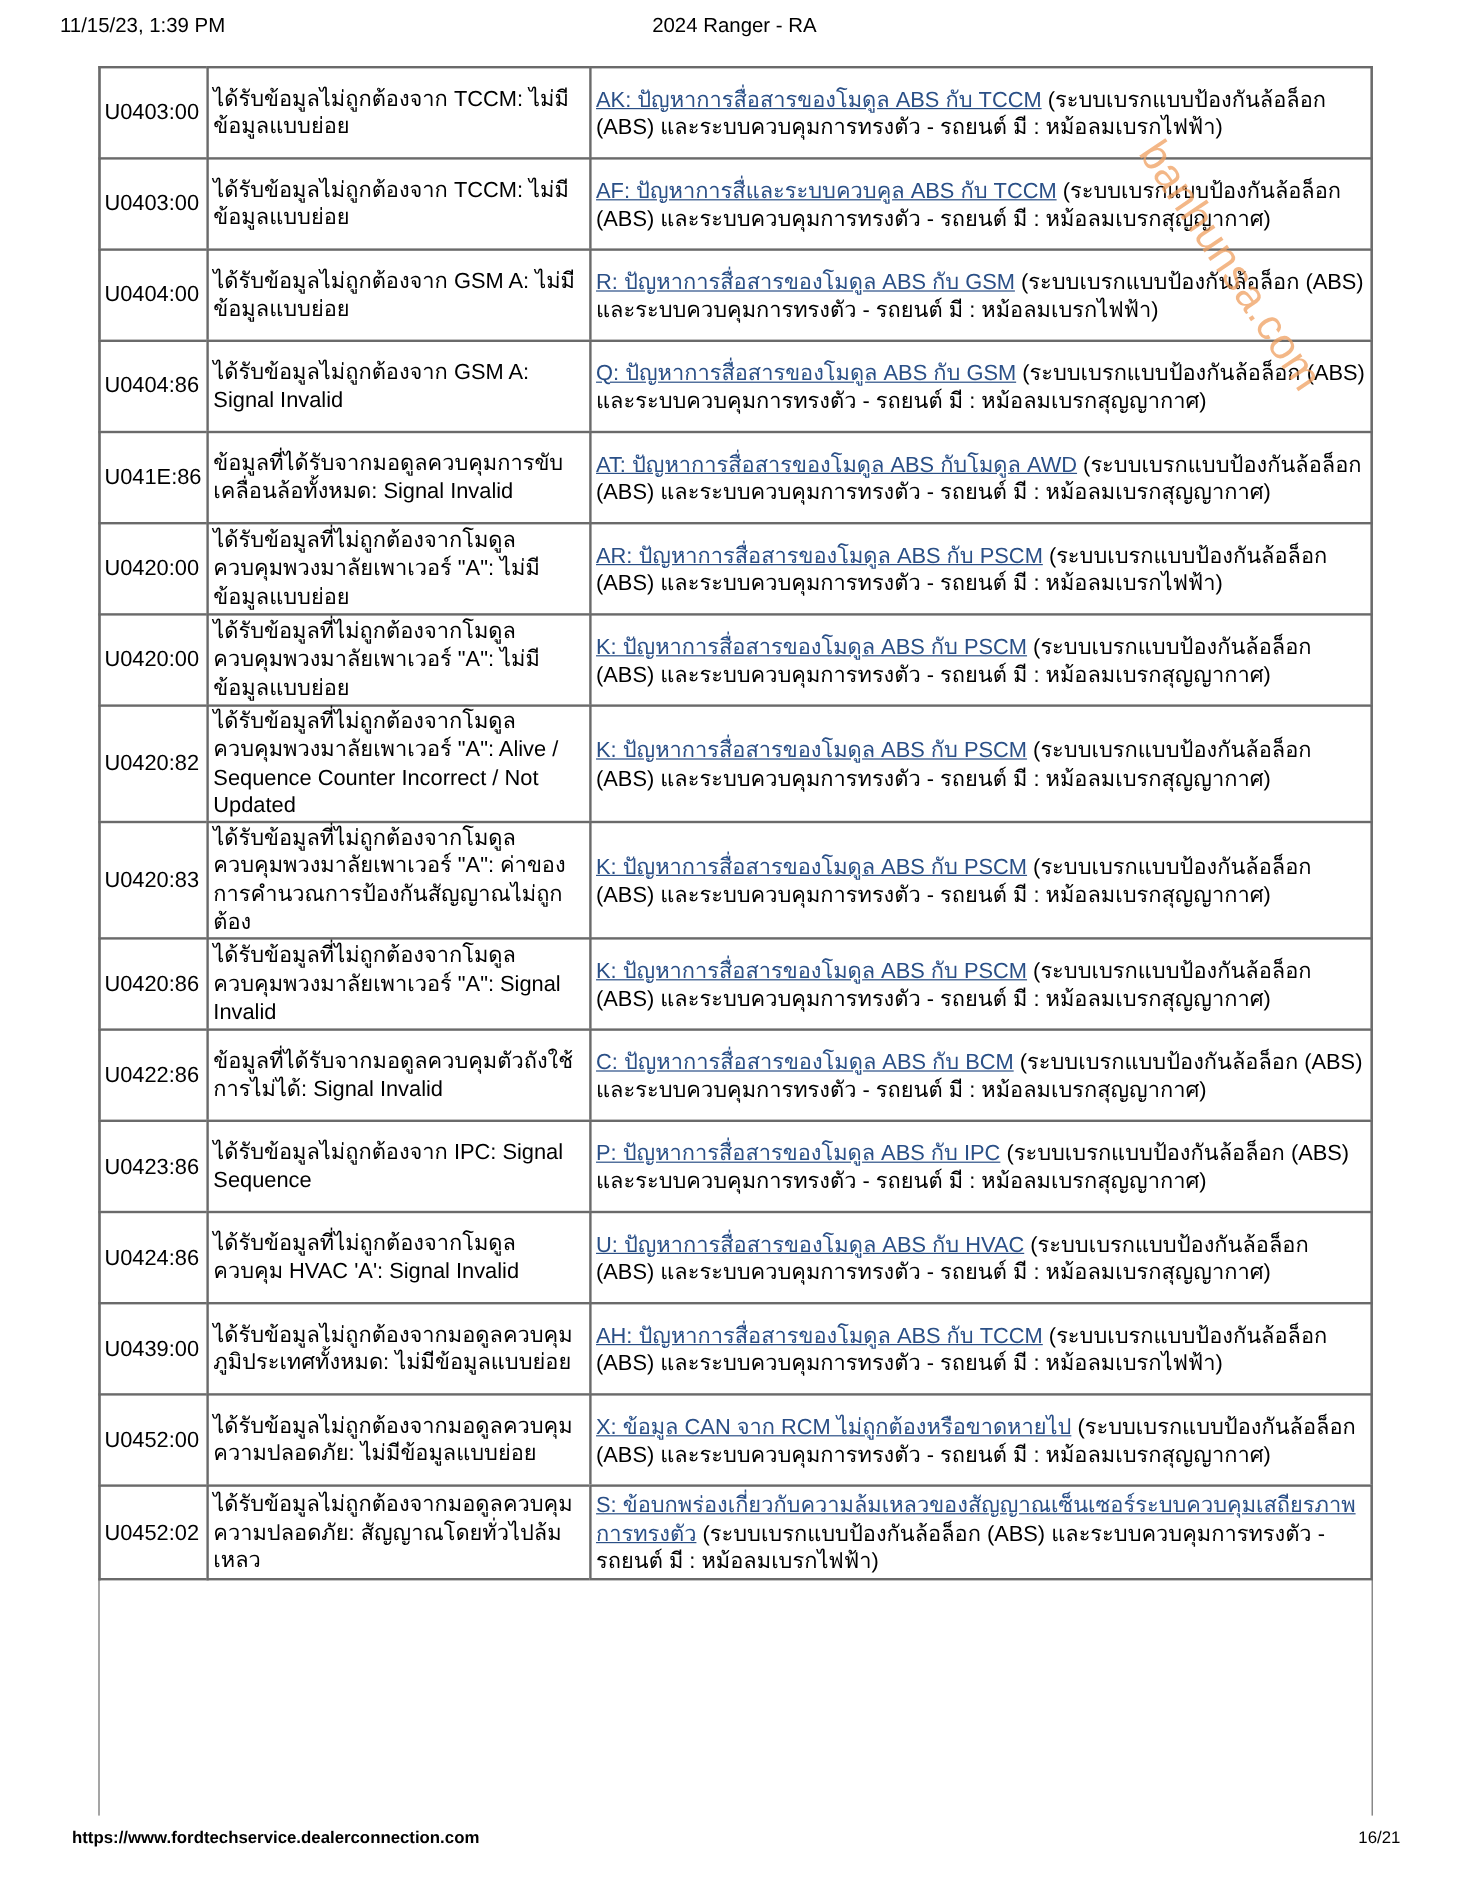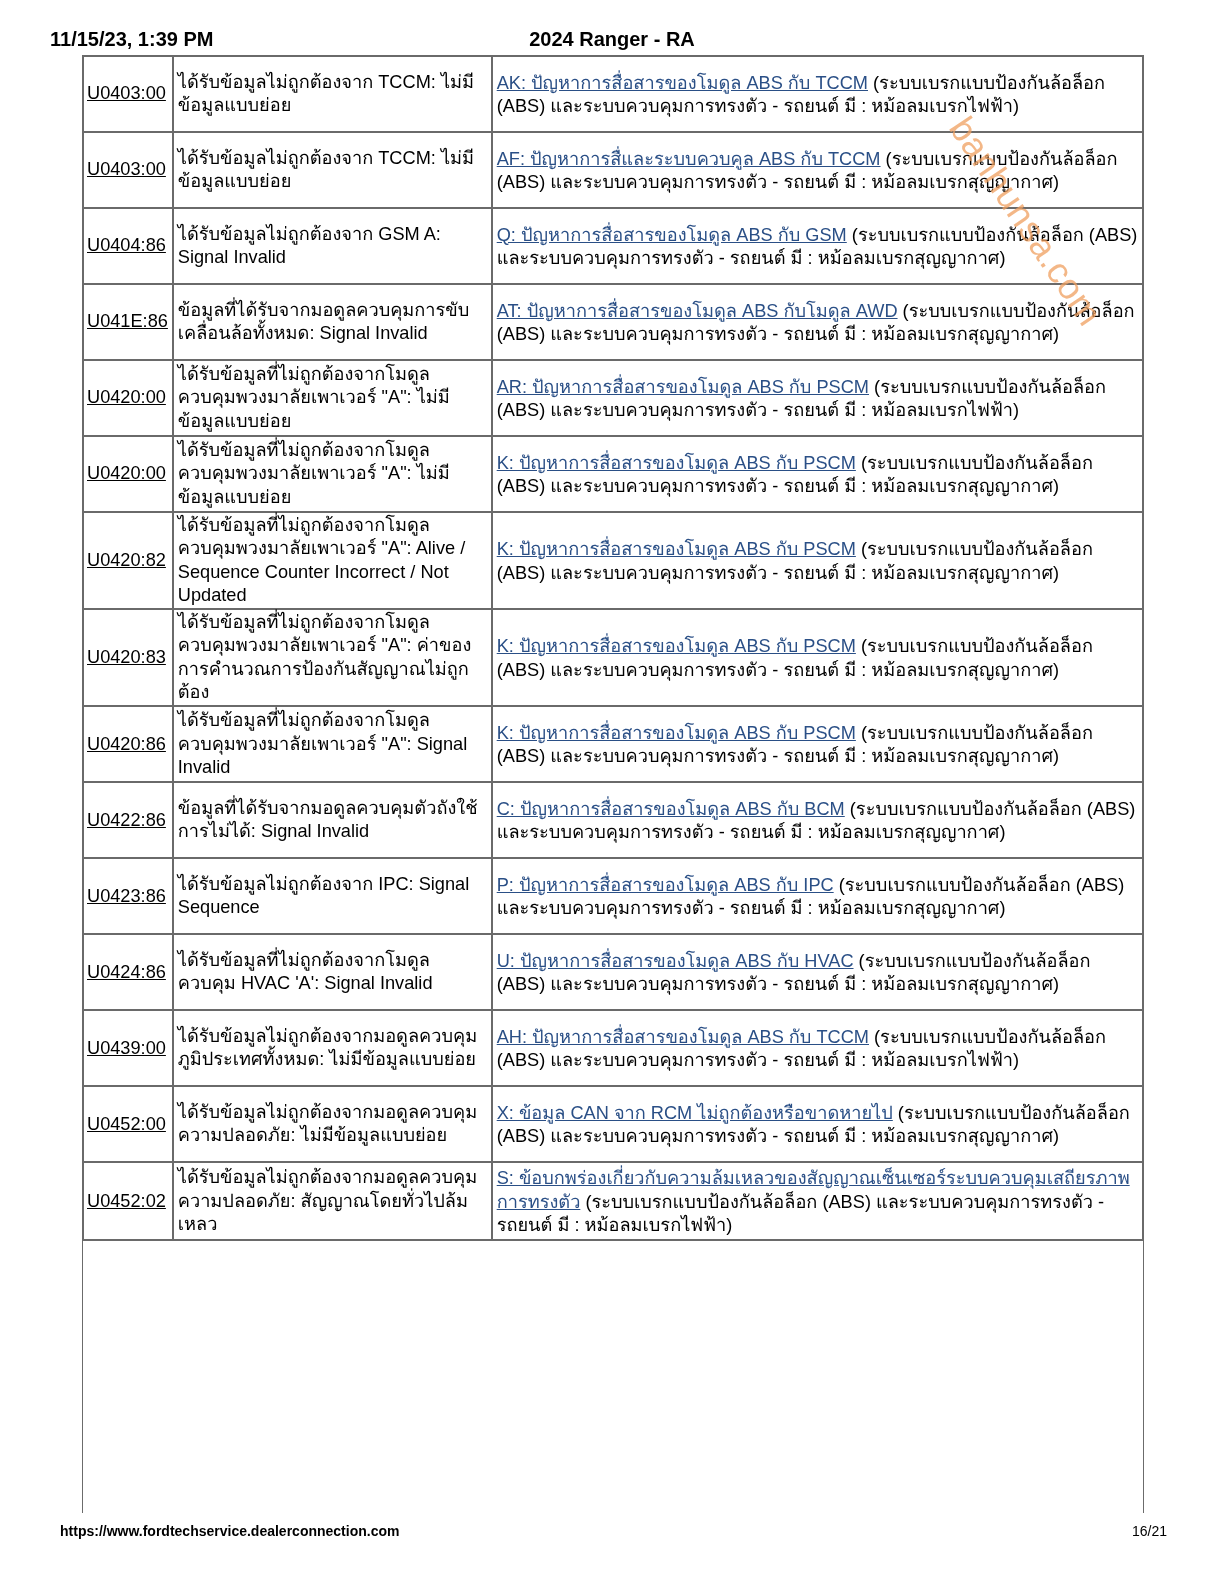--- a/index.html
+++ b/index.html
@@ -10,26 +10,25 @@
   body {
     width: 1224px;
     height: 1584px;
     position: relative;
     overflow: hidden;
     font-family: "Liberation Sans", "DejaVu Sans", sans-serif;
     color: #000;
   }
   .page-header {
     position: absolute;
-    top: 28px;
+    top: 12px;
     left: 0;
     width: 1224px;
     height: 20px;
-    font-size: 20px;
-    font-weight: bold;
+    font-size: 17px;
   }
   .page-header .date {
     position: absolute;
     left: 50px;
     top: 0;
   }
   .page-header .title {
     position: absolute;
     left: 0;
     width: 1224px;
@@ -68,21 +67,20 @@
   table.dtc tr td:last-child {
     border-right: 2px solid #6a6a6a;
   }
   table.dtc tr:last-child td {
     border-bottom: 2px solid #6a6a6a;
   }
   table.dtc td.code {
     width: 87px;
     padding-left: 3px;
     padding-right: 2px;
-    text-decoration: underline;
   }
   table.dtc td.desc {
     width: 309px;
   }
   table.dtc td.ref {
     width: 633px;
     padding-top: 4px;
     padding-bottom: 2px;
   }
   a.ref-link {
@@ -136,20 +134,25 @@
           <td class="code">U0403:00</td>
           <td class="desc">ได้รับข้อมูลไม่ถูกต้องจาก TCCM: ไม่มีข้อมูลแบบย่อย</td>
           <td class="ref"><a class="ref-link">AK: ปัญหาการสื่อสารของโมดูล ABS กับ TCCM</a><span> (ระบบเบรกแบบป้องกันล้อล็อก (ABS) และระบบควบคุมการทรงตัว - รถยนต์ มี : หม้อลมเบรกไฟฟ้า)</span></td>
         </tr>
         <tr>
           <td class="code">U0403:00</td>
           <td class="desc">ได้รับข้อมูลไม่ถูกต้องจาก TCCM: ไม่มีข้อมูลแบบย่อย</td>
           <td class="ref"><a class="ref-link">AF: ปัญหาการสื่และระบบควบคูล ABS กับ TCCM</a><span> (ระบบเบรกแบบป้องกันล้อล็อก (ABS) และระบบควบคุมการทรงตัว - รถยนต์ มี : หม้อลมเบรกสุญญากาศ)</span></td>
         </tr>
         <tr>
+          <td class="code">U0404:00</td>
+          <td class="desc">ได้รับข้อมูลไม่ถูกต้องจาก GSM A: ไม่มีข้อมูลแบบย่อย</td>
+          <td class="ref"><a class="ref-link">R: ปัญหาการสื่อสารของโมดูล ABS กับ GSM</a><span> (ระบบเบรกแบบป้องกันล้อล็อก (ABS) และระบบควบคุมการทรงตัว - รถยนต์ มี : หม้อลมเบรกไฟฟ้า)</span></td>
+        </tr>
+        <tr>
           <td class="code">U0404:86</td>
           <td class="desc">ได้รับข้อมูลไม่ถูกต้องจาก GSM A: Signal Invalid</td>
           <td class="ref"><a class="ref-link">Q: ปัญหาการสื่อสารของโมดูล ABS กับ GSM</a><span> (ระบบเบรกแบบป้องกันล้อล็อก (ABS) และระบบควบคุมการทรงตัว - รถยนต์ มี : หม้อลมเบรกสุญญากาศ)</span></td>
         </tr>
         <tr>
           <td class="code">U041E:86</td>
           <td class="desc">ข้อมูลที่ได้รับจากมอดูลควบคุมการขับเคลื่อนล้อทั้งหมด: Signal Invalid</td>
           <td class="ref"><a class="ref-link">AT: ปัญหาการสื่อสารของโมดูล ABS กับโมดูล AWD</a><span> (ระบบเบรกแบบป้องกันล้อล็อก (ABS) และระบบควบคุมการทรงตัว - รถยนต์ มี : หม้อลมเบรกสุญญากาศ)</span></td>
         </tr>
         <tr>

